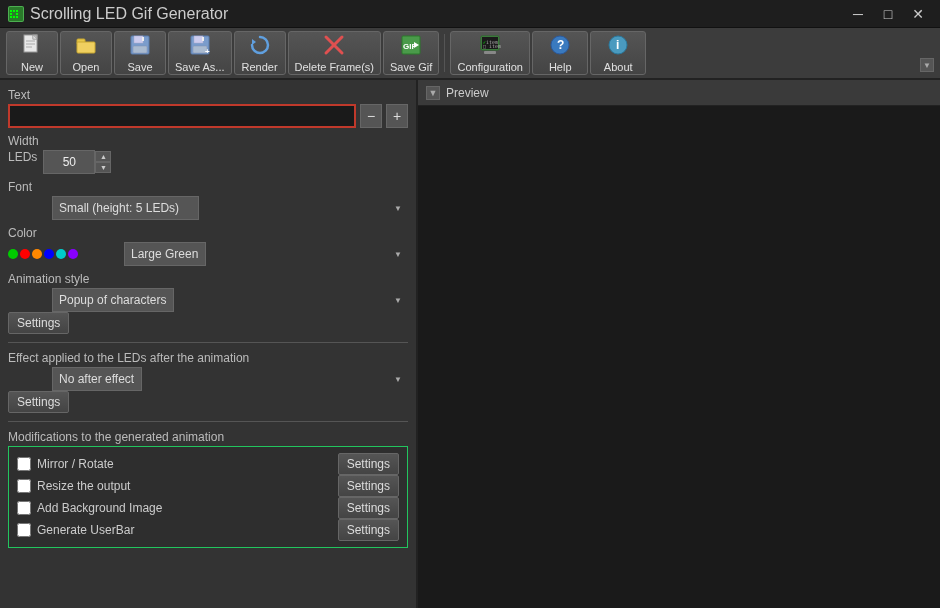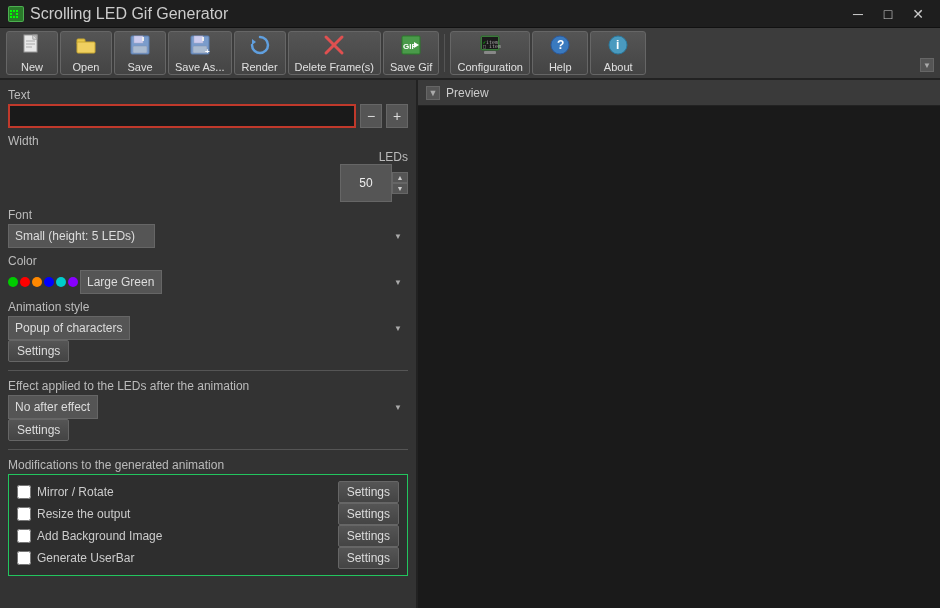--- a/index.html
+++ b/index.html
@@ -151,32 +151,31 @@
       font-size: 14px;
       cursor: pointer;
       display: flex;
       align-items: center;
       justify-content: center;
     }
 
     
     .width-row {
       display: flex;
-      align-items: flex-end;
-      gap: 0;
-      flex-direction: column;
+      align-items: flex-start;
+      gap: 6px;
     }
     .width-label { color: #bbb; }
     .spinbox {
       display: flex;
       align-items: center;
     }
     .spinbox input {
       width: 52px;
-      height: 38px;
+      height: 24px;
       background: #555;
       border: 1px solid #666;
       color: #eee;
       padding: 2px 4px;
       font-size: 12px;
       text-align: center;
       outline: none;
     }
     .spinbox-arrows {
       display: flex;
@@ -211,20 +210,21 @@
       padding: 2px 6px;
       font-size: 12px;
       outline: none;
       cursor: pointer;
       appearance: none;
       -webkit-appearance: none;
     }
     .select-wrapper {
       flex: 1;
       position: relative;
+      margin-left: 44px;
     }
     .select-wrapper::after {
       content: '▼';
       position: absolute;
       right: 6px;
       top: 50%;
       transform: translateY(-50%);
       font-size: 8px;
       color: #aaa;
       pointer-events: none;

